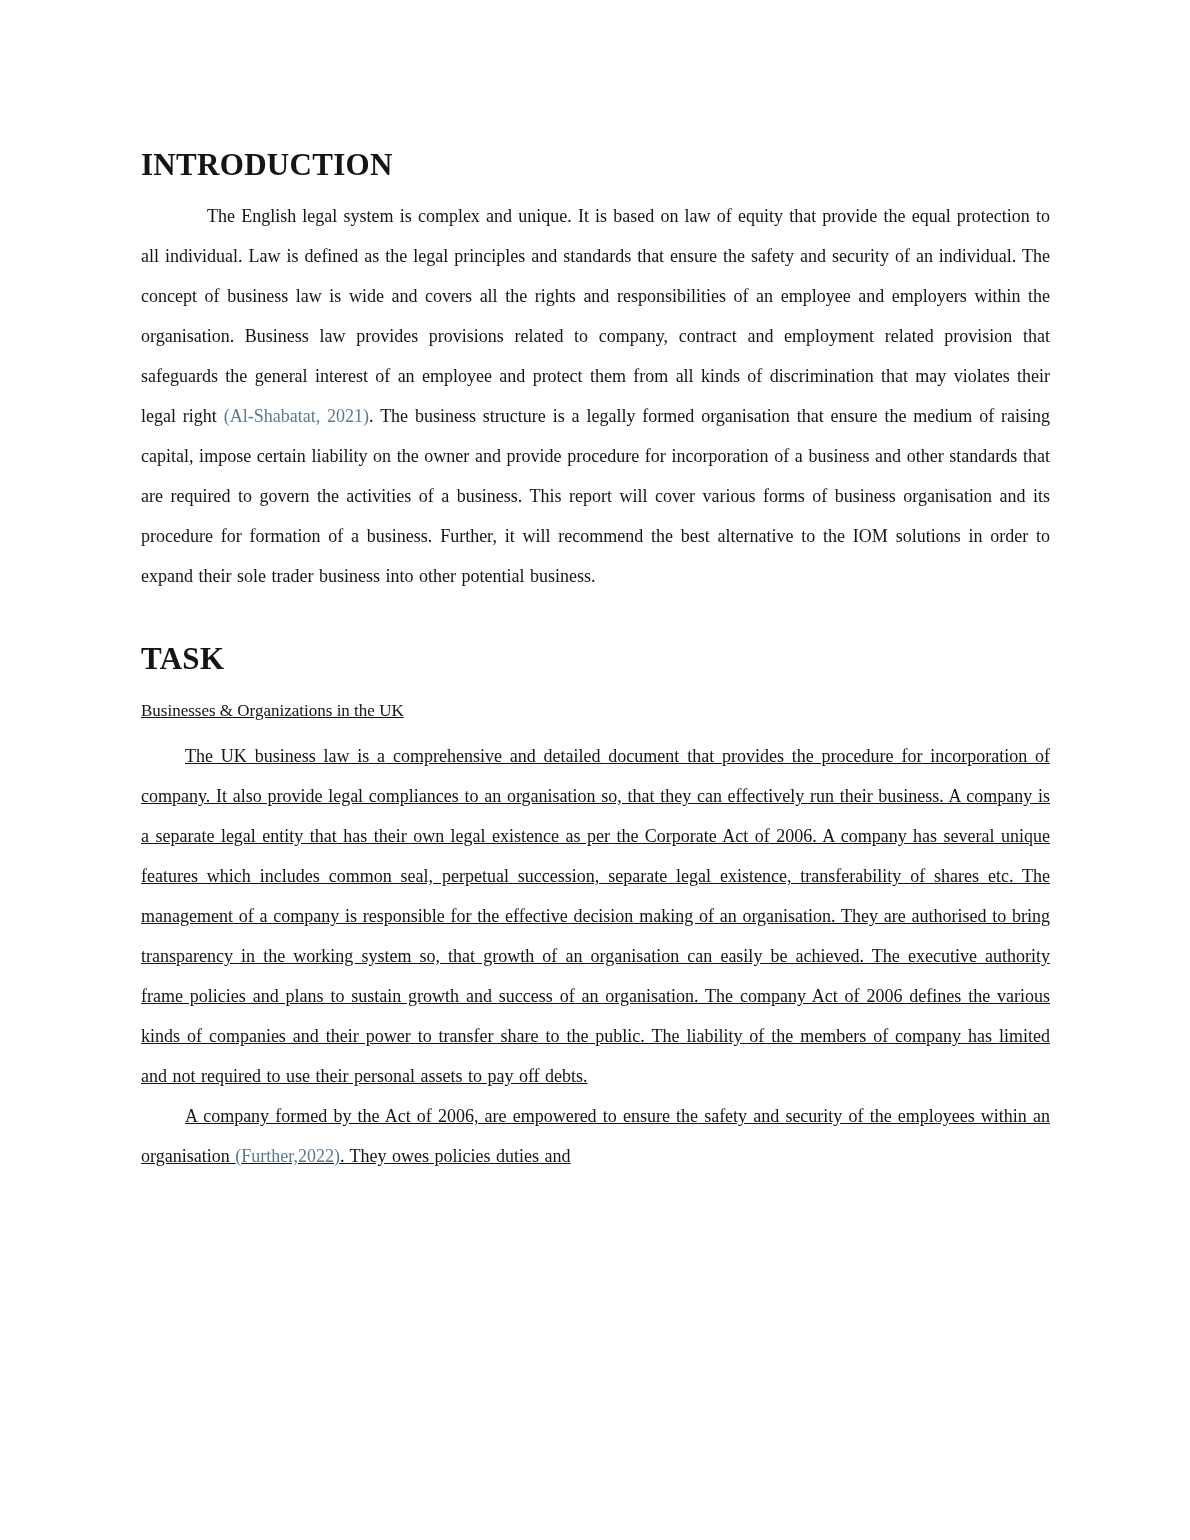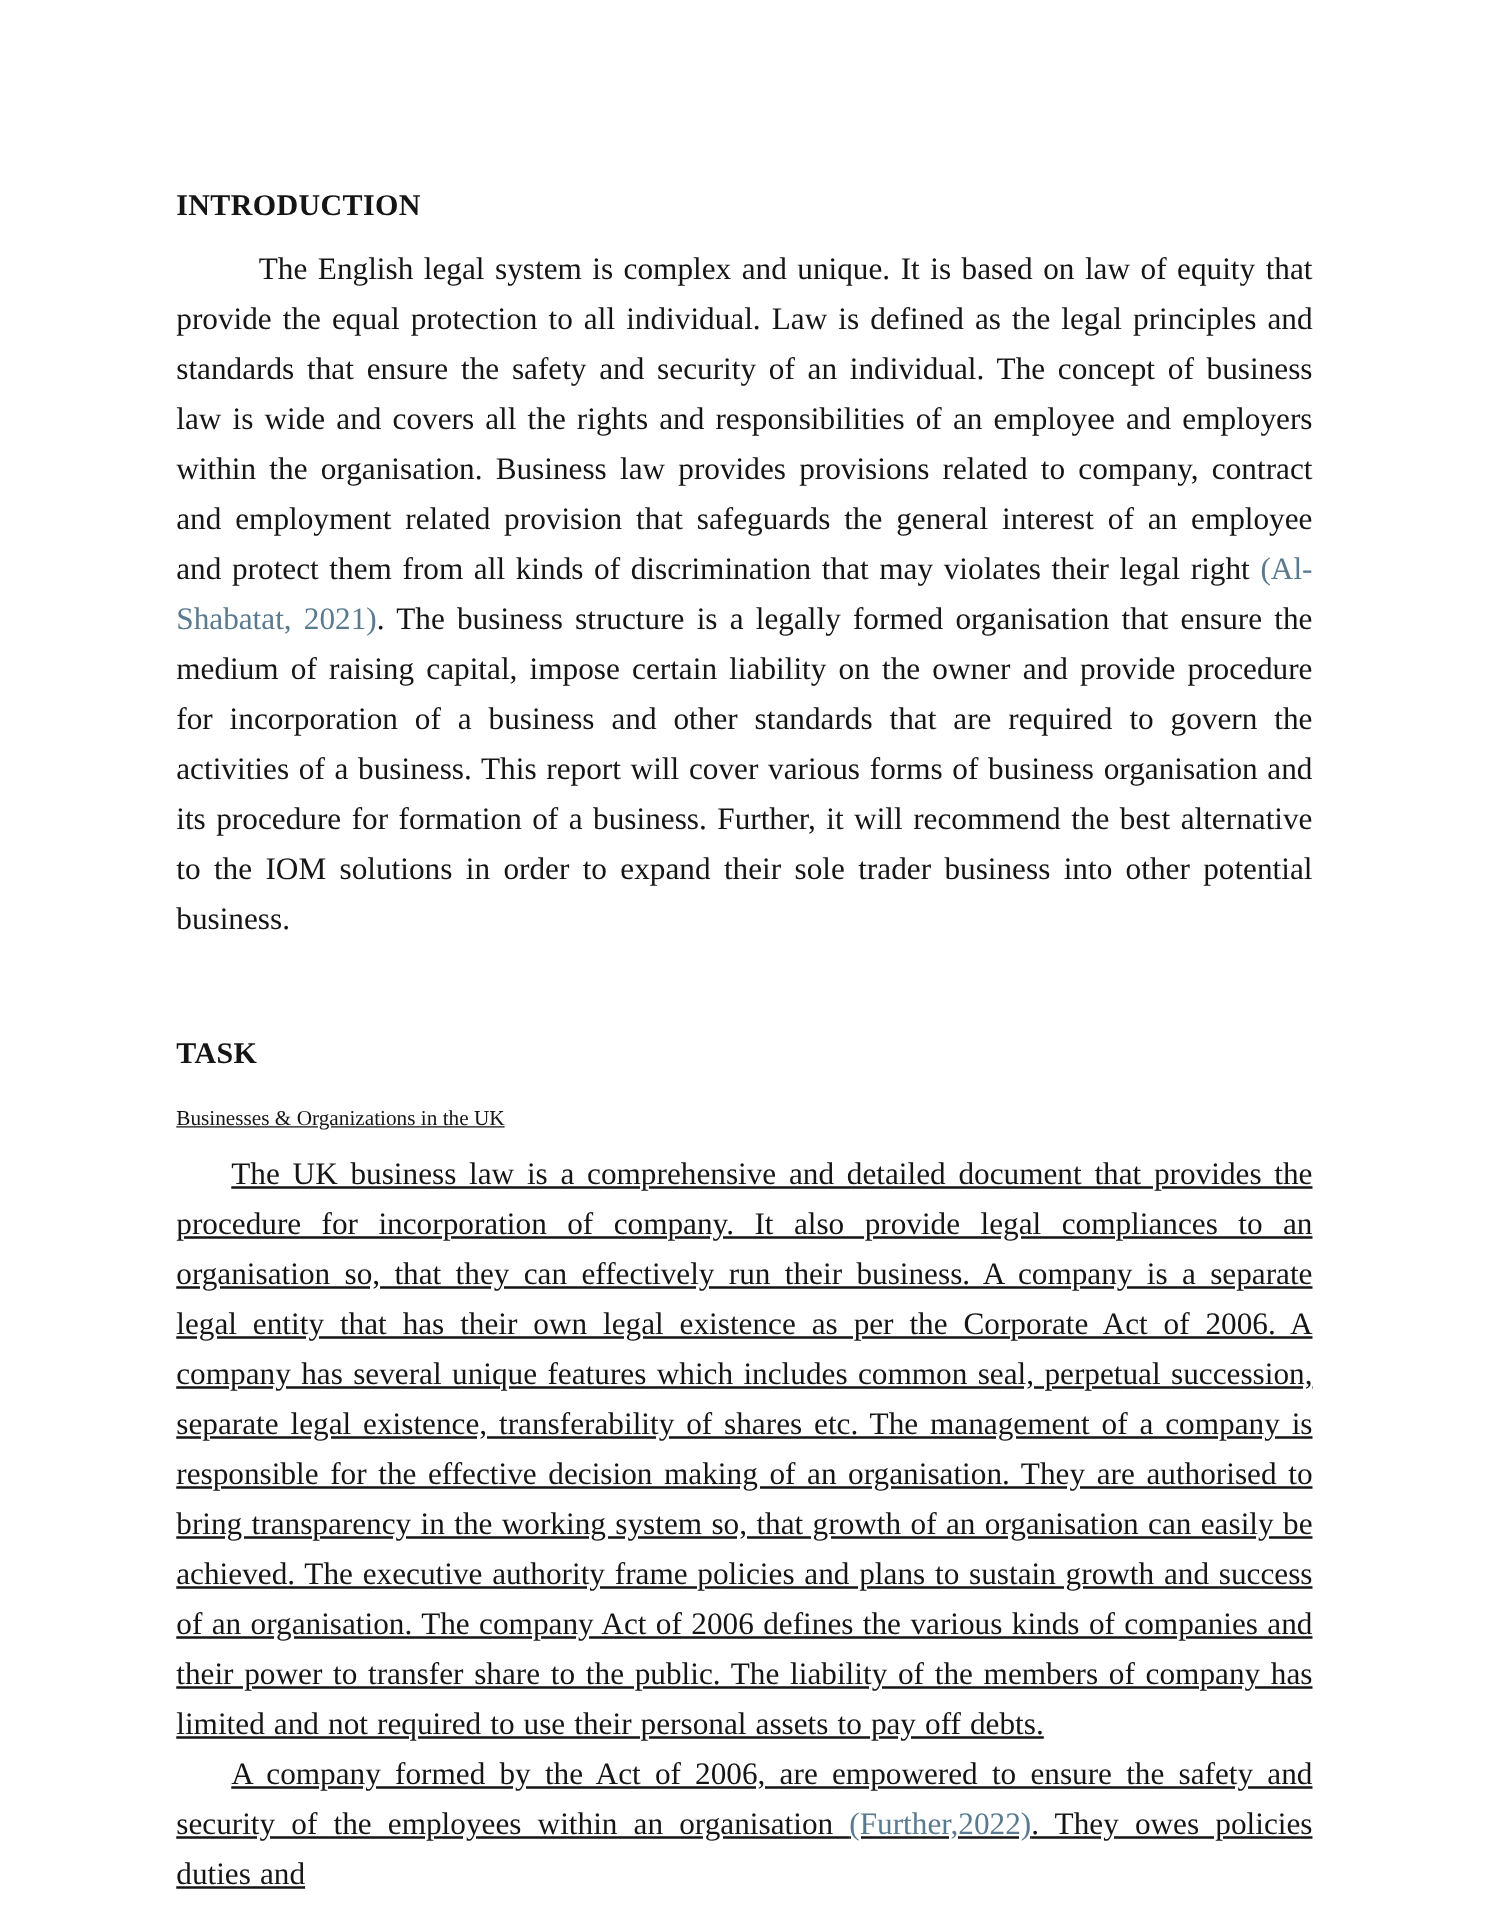--- a/index.html
+++ b/index.html
@@ -13,39 +13,39 @@
     height: 1540px;
     margin: 0 auto;
     background: #ffffff;
     box-sizing: border-box;
     padding: 150px 140px 60px 141px;
     font-family: "Liberation Serif", "DejaVu Serif", serif;
     color: #151515;
     overflow: hidden;
   }
   .doc-h1 {
-    font-size: 24px;
+    font-size: 31px;
     line-height: 30px;
     font-weight: bold;
     margin: 0 0 16px 0;
     letter-spacing: 0.3px;
   }
   .doc-h1.task {
-    margin-top: 72px;
+    margin-top: 48px;
     margin-bottom: 22px;
   }
   .doc-subheading {
     font-size: 17px;
     line-height: 30px;
     font-weight: normal;
     text-decoration: underline;
     margin: 0 0 10px 0;
   }
   .doc-para {
-    font-size: 25px;
+    font-size: 18px;
     line-height: 40px;
     text-align: justify;
     margin: 0;
     word-spacing: 1px;
   }
   .indent-lg { text-indent: 66px; }
   .indent-sm { text-indent: 44px; text-decoration: underline; }
   .citation { color: #5a7a8f; }
 </style>
 </head>

